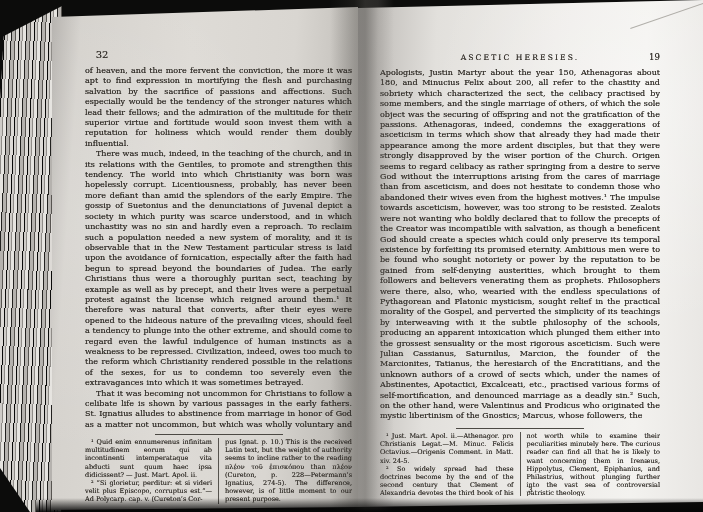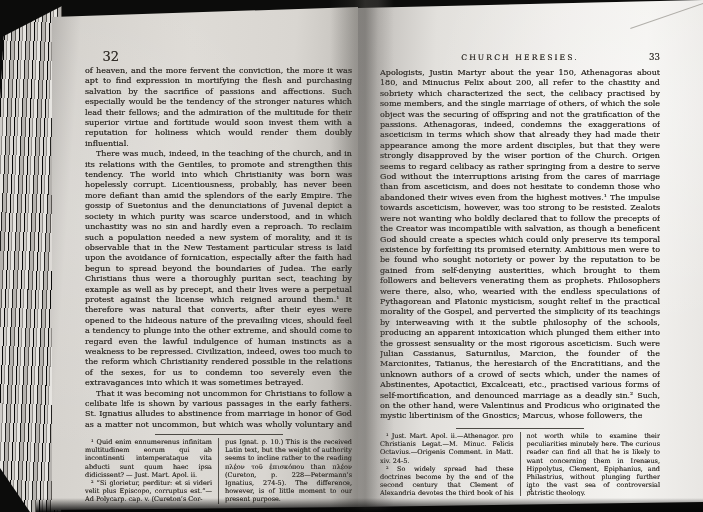--- a/index.html
+++ b/index.html
@@ -56,21 +56,21 @@
   }
   
   .content{position:absolute;color:#332f2a;text-shadow:0 0 0.4px rgba(51,47,42,0.75);}
   .running-head{
     display:grid;grid-template-columns:34px 1fr 34px;align-items:baseline;
     font-size:8px;
   }
   .running-head .title{
     text-align:center;letter-spacing:2.1px;font-size:7.6px;white-space:nowrap;
   }
-  .running-head .num-l{text-align:right;font-size:13px;}
+  .running-head .num-l{text-align:center;font-size:10px;}
   .running-head .num-r{text-align:right;font-size:8.6px;}
   .body{position:absolute;overflow:hidden;}
   .body p{
     margin:0;font-size:8px;line-height:10.4px;text-align:justify;
     text-indent:11px;word-spacing:0.2px;
   }
   .body p.noindent{text-indent:0;}
   .footnotes{position:absolute;overflow:hidden;}
   .fn-rule{width:128px;margin:0 auto 3px auto;border-top:1px solid #4c4944;height:0;}
   .fn-cols{display:flex;}
@@ -123,22 +123,22 @@
         <div class="fn-col fn-col-2">
           <p class="noindent">pus Ignat. p. 10.)  This is the received Latin text, but the weight of authority seems to incline rather to the reading πλέον τοῦ ἐπισκόπου than πλέον (Cureton, p. 228—Petermann’s Ignatius, 274-5). The difference, however, is of little moment to our present purpose.</p>
         </div>
       </div>
     </div>
   </div>
 
   <div class="page page-right">
     <div class="content running-head rp-content">
       <span class="num-l"></span>
-      <span class="title">CHURCH HERESIES.</span>
-      <span class="num-r">33</span>
+      <span class="title">ASCETIC HERESIES.</span>
+      <span class="num-r">19</span>
     </div>
     <div class="content body rp-body">
       <p class="noindent">Apologists, Justin Martyr about the year 150, Athenagoras about 180, and Minucius Felix about 200, all refer to the chastity and sobriety which characterized the sect, the celibacy practised by some members, and the single marriage of others, of which the sole object was the securing of offspring and not the gratification of the passions.  Athenagoras, indeed, condemns the exaggerations of asceticism in terms which show that already they had made their appearance among the more ardent disciples, but that they were strongly disapproved by the wiser portion of the Church.  Origen seems to regard celibacy as rather springing from a desire to serve God without the interruptions arising from the cares of marriage than from asceticism, and does not hesitate to condemn those who abandoned their wives even from the highest motives.¹  The impulse towards asceticism, however, was too strong to be resisted.  Zealots were not wanting who boldly declared that to follow the precepts of the Creator was incompatible with salvation, as though a beneficent God should create a species which could only preserve its temporal existence by forfeiting its promised eternity.  Ambitious men were to be found who sought notoriety or power by the reputation to be gained from self-denying austerities, which brought to them followers and believers venerating them as prophets.  Philosophers were there, also, who, wearied with the endless speculations of Pythagorean and Platonic mysticism, sought relief in the practical morality of the Gospel, and perverted the simplicity of its teachings by interweaving with it the subtle philosophy of the schools, producing an apparent intoxication which plunged them either into the grossest sensuality or the most rigorous asceticism. Such were Julian Cassianus, Saturnilus, Marcion, the founder of the Marcionites, Tatianus, the heresiarch of the Encratitians, and the unknown authors of a crowd of sects which, under the names of Abstinentes, Apotactici, Excalceati, etc., practised various forms of self-mortification, and denounced marriage as a deadly sin.²  Such, on the other hand, were Valentinus and Prodicus who originated the mystic libertinism of the Gnostics; Marcus, whose followers, the</p>
     </div>
     <div class="content footnotes rp-foot">
       <div class="fn-rule"></div>
       <div class="fn-cols">
         <div class="fn-col fn-col-1">
           <p>¹ Just. Mart. Apol. ii.—Athenagor. pro Christianis Legat.—M. Minuc. Felicis Octavius.—Origenis Comment. in Matt. xiv. 24-5.</p>
           <p>² So widely spread had these doctrines become by the end of the second century that Clement of Alexandria devotes the third book of his Stromata to their discussion and refutation.  It is</p>

